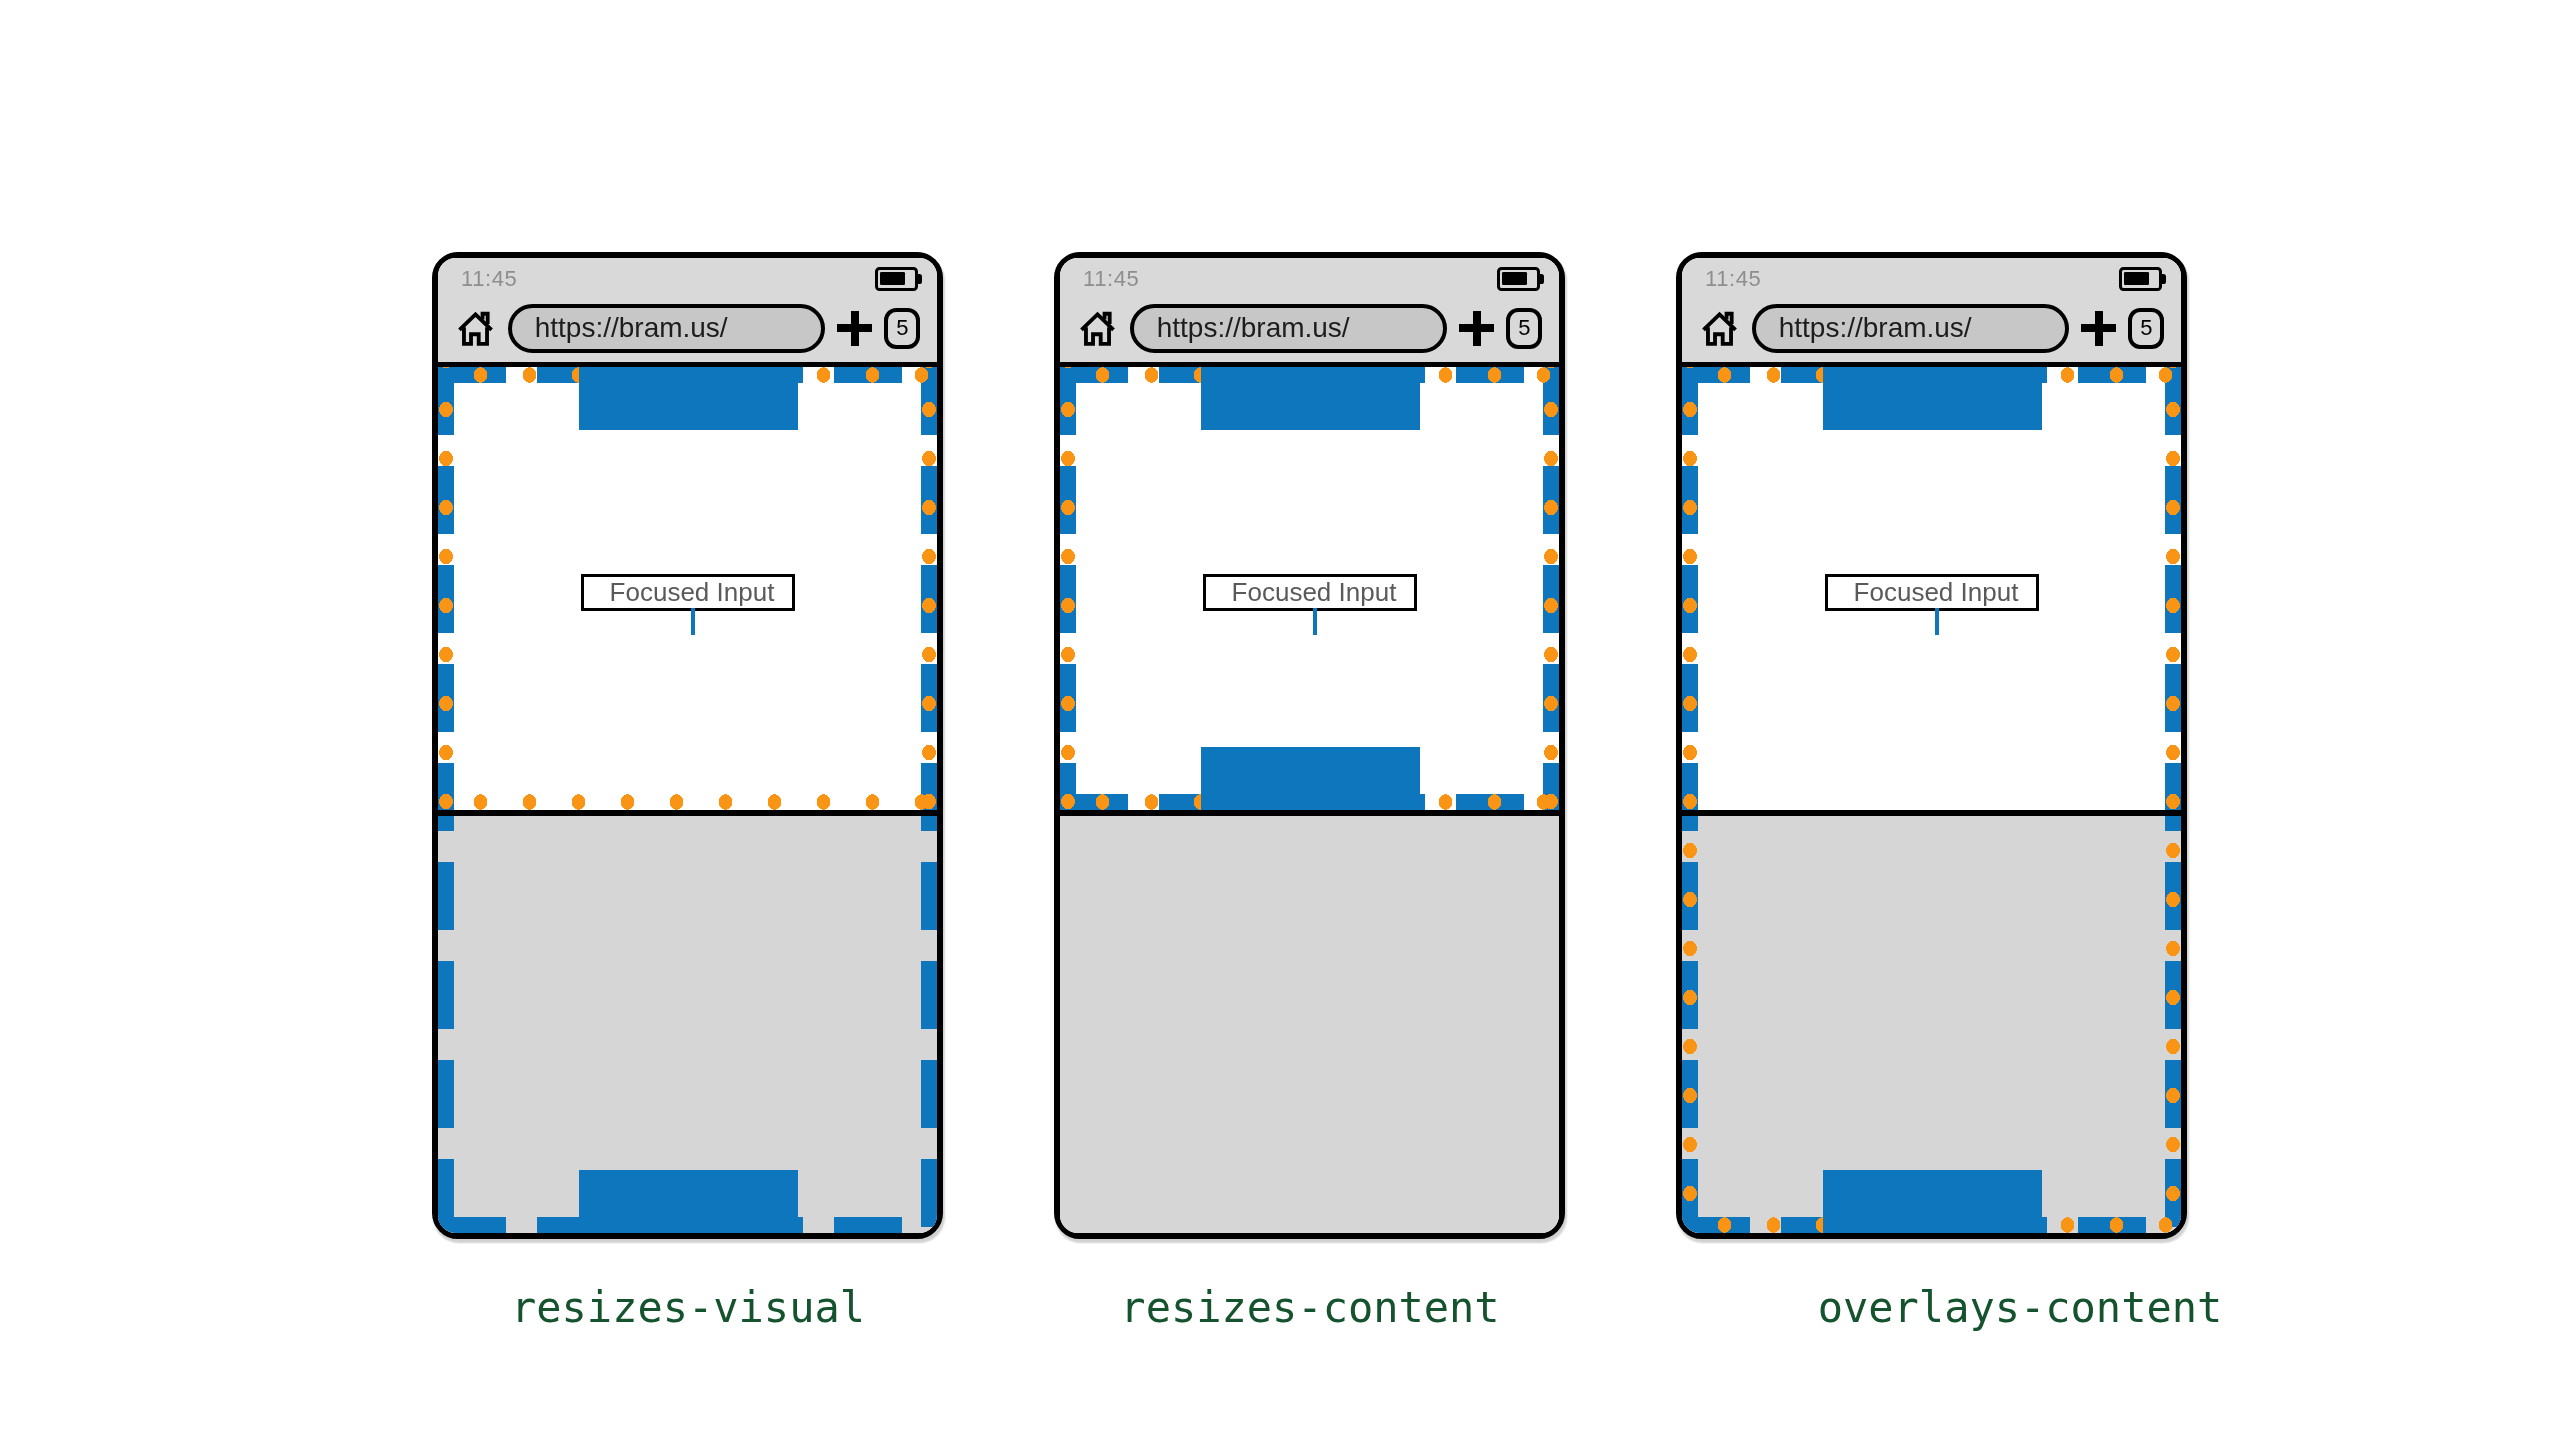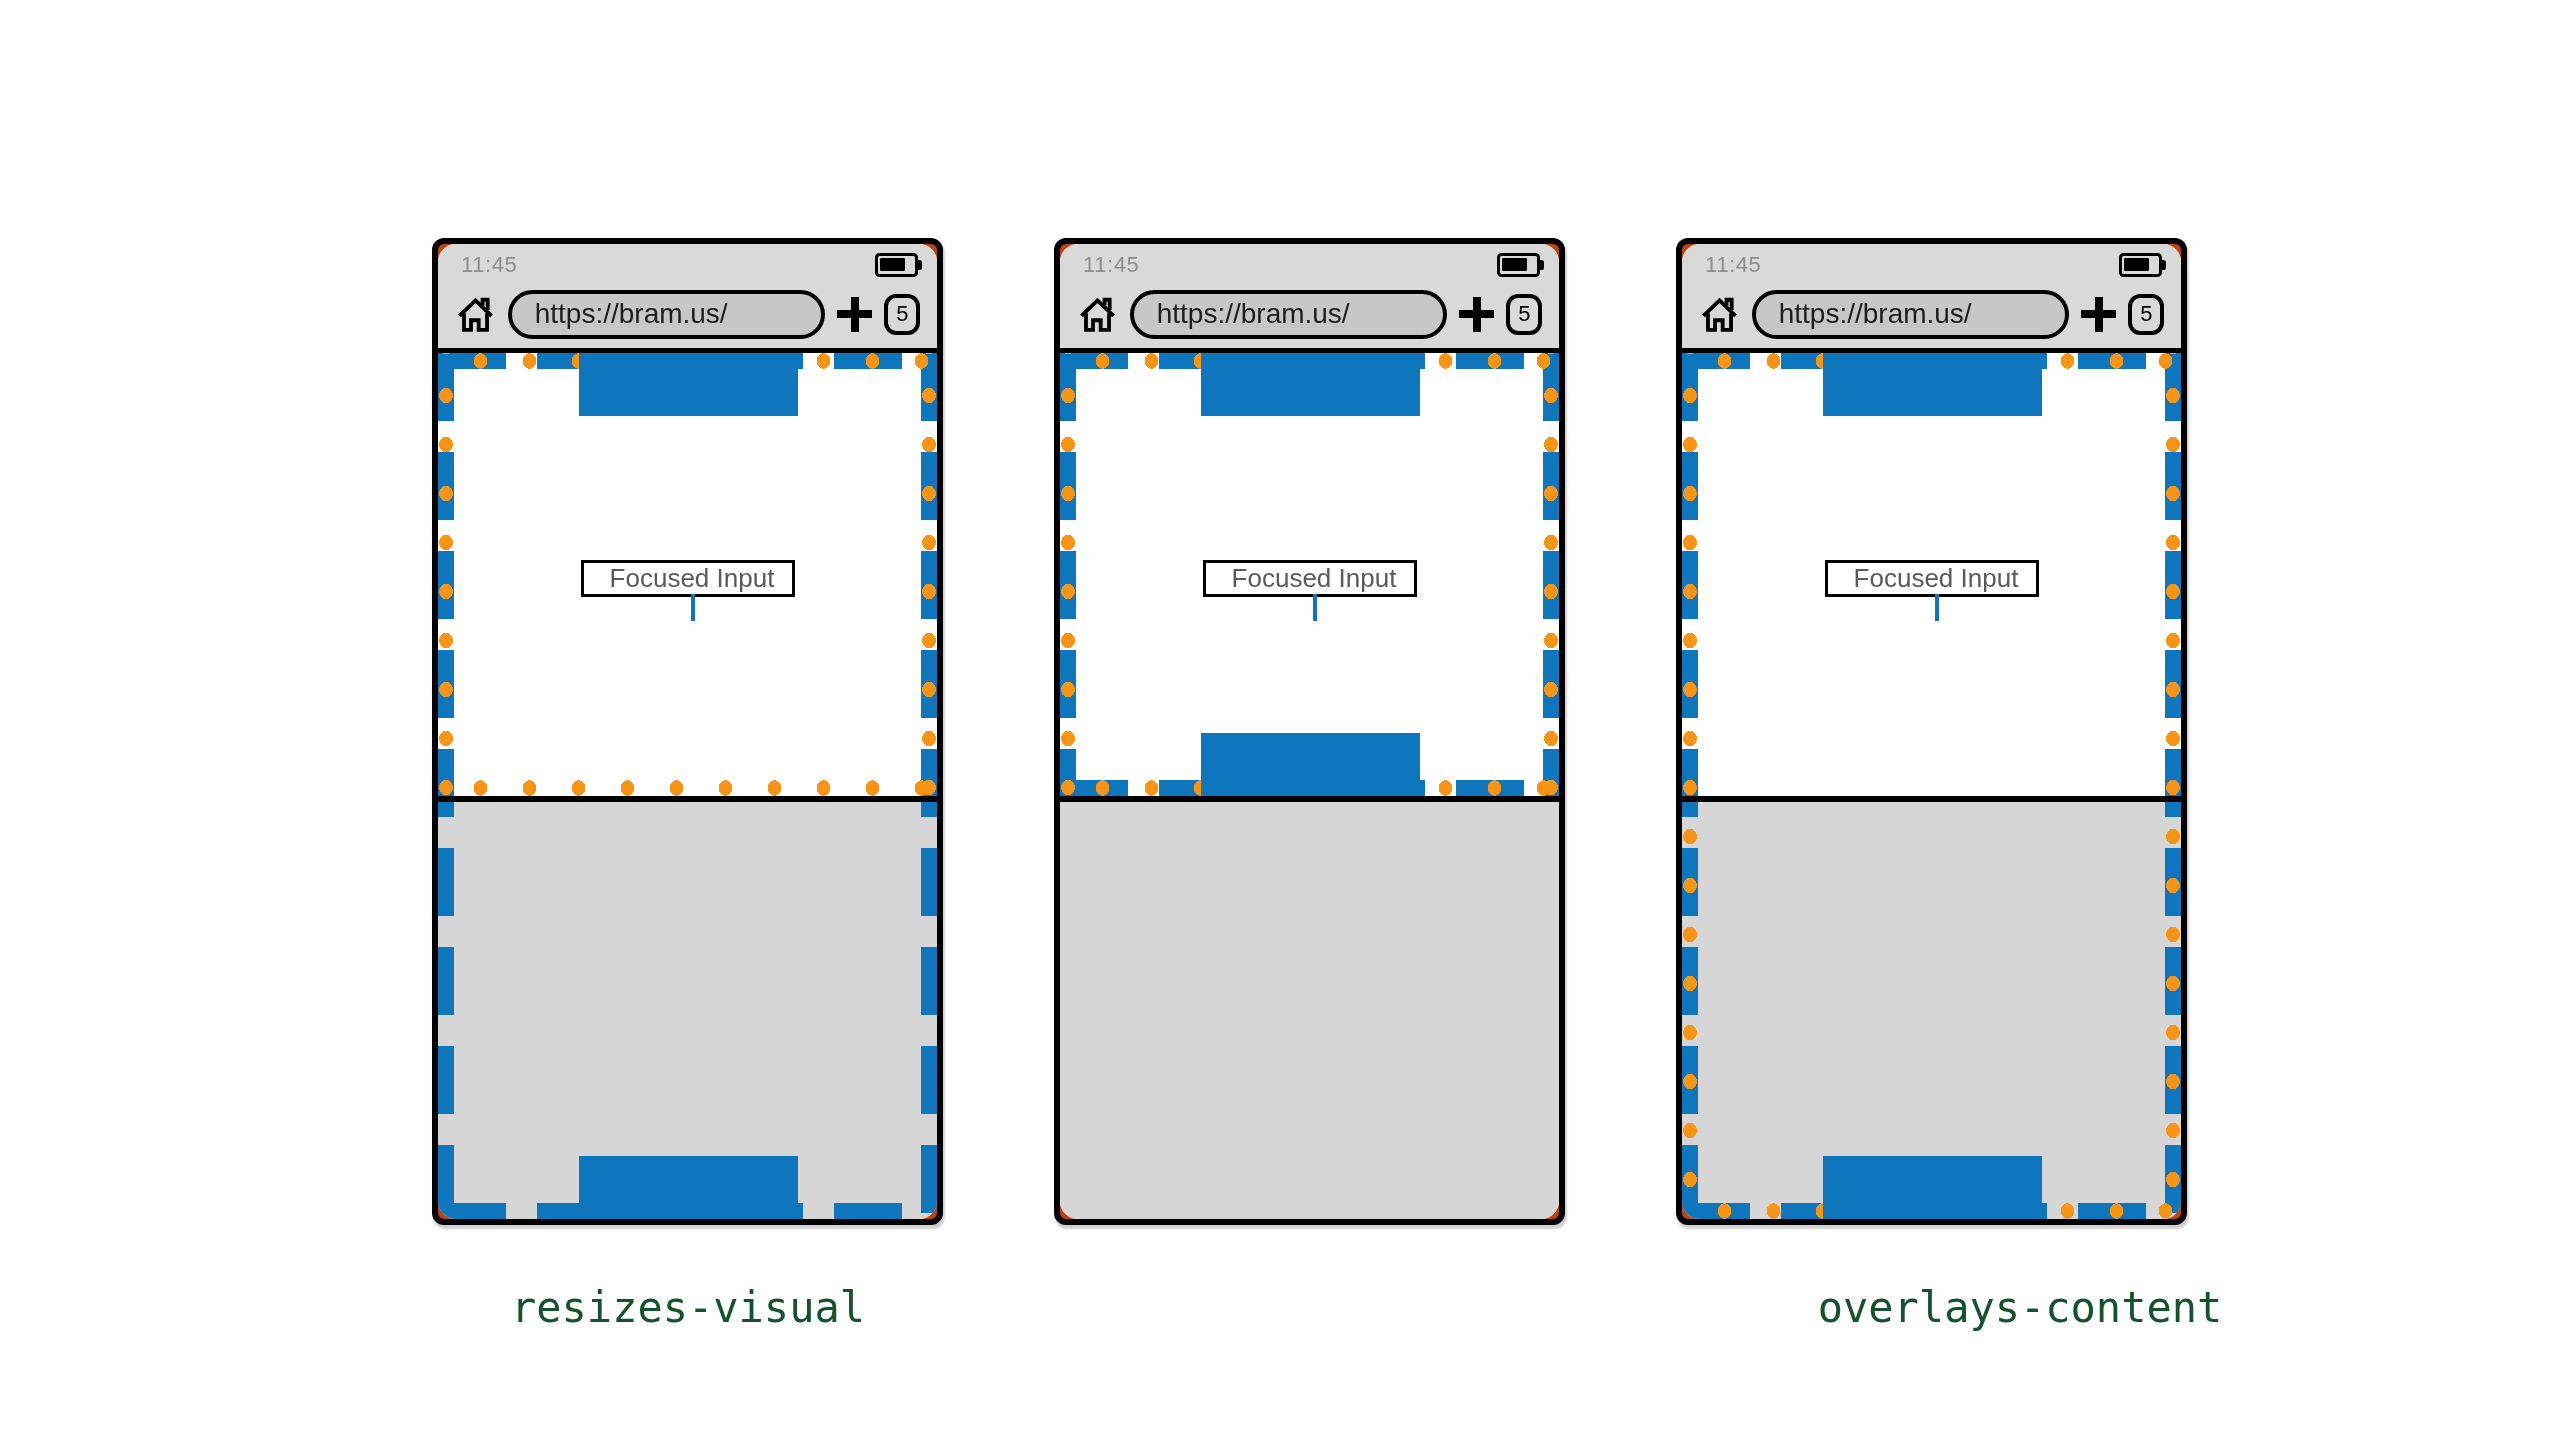--- a/index.html
+++ b/index.html
@@ -8,22 +8,22 @@
     --chrome:#d9d9d9;
     --pill:#c7c7c7;
     --kbd:#d6d6d6;
   }
   *{margin:0;padding:0;box-sizing:content-box;}
   html,body{background:#fff;}
   body{font-family:"Liberation Sans",sans-serif;}
   .stage{position:relative;width:2576px;height:1449px;background:#fff;overflow:hidden;}
 
   
-  .phone{position:absolute;top:238px;width:499px;height:975px;border:6.4px solid #000;
-         border-radius:12px;background:#c2410c;box-shadow:1.3px 3.2px 1.9px rgba(0,0,0,.18);}
+  .phone{position:absolute;top:252px;width:499px;height:975px;border:6.4px solid #000;
+         border-radius:26px;background:#eab308;box-shadow:1.3px 3.2px 1.9px rgba(0,0,0,.18);}
   .phone.p1{left:432px;} .phone.p2{left:1054px;} .phone.p3{left:1676px;}
   .screen{position:absolute;inset:0;border-radius:18px;overflow:hidden;background:#fff;}
 
   
   .chrome{position:absolute;top:0;left:0;right:0;height:104px;background:var(--chrome);z-index:8;}
   .status-row{position:absolute;top:7.7px;left:23px;right:19.3px;height:26px;
               display:flex;justify-content:space-between;align-items:center;}
   .time{font-size:22px;color:#8e8e8e;letter-spacing:0.6px;}
   .battery{position:relative;width:37px;height:18px;border:3.2px solid #000;border-radius:4.5px;}
   .batt-fill{position:absolute;left:2.6px;top:2.6px;bottom:2.6px;width:24.5px;background:#000;border-radius:1.3px;}
@@ -236,16 +236,17 @@
       <div class="ftr"></div>
       <div class="inputbox">
         <span class="input-text">Focused Input</span>
         <span class="caret"></span>
       </div>
       <div class="kbd-line"></div>
     </div>
   </div>
 
   <div class="caption c1">resizes-visual</div>
+  <div class="caption c2">resizes-content</div>
   <div class="caption c3">overlays-content</div>
 
 </div>
 
 
 </body></html>

